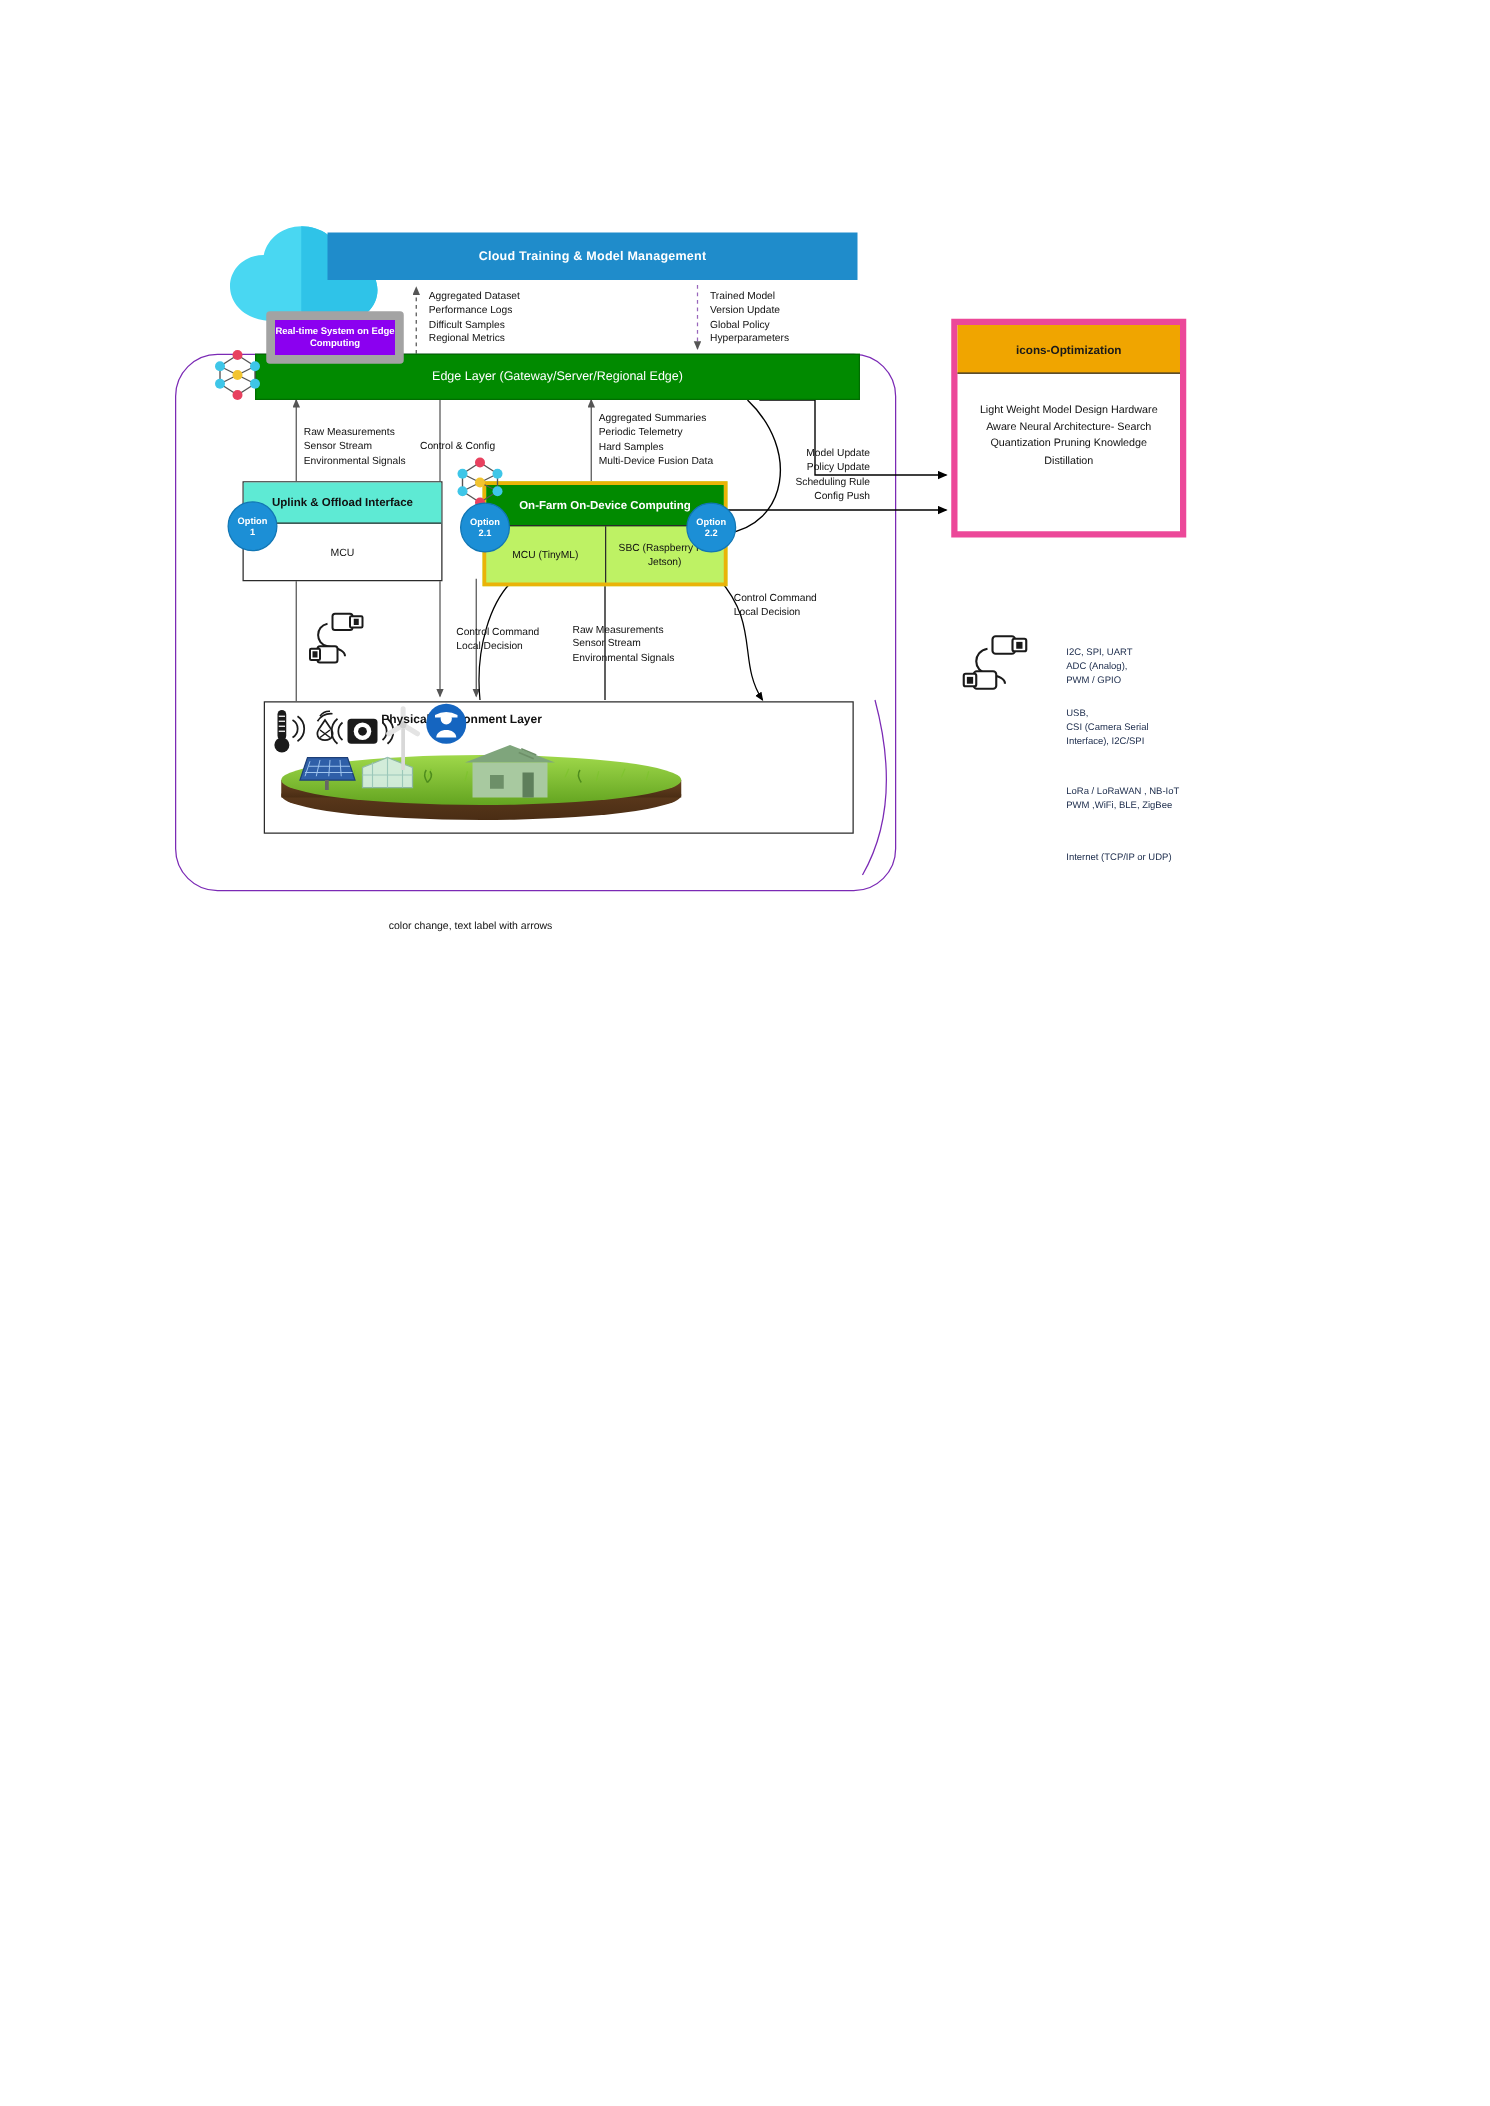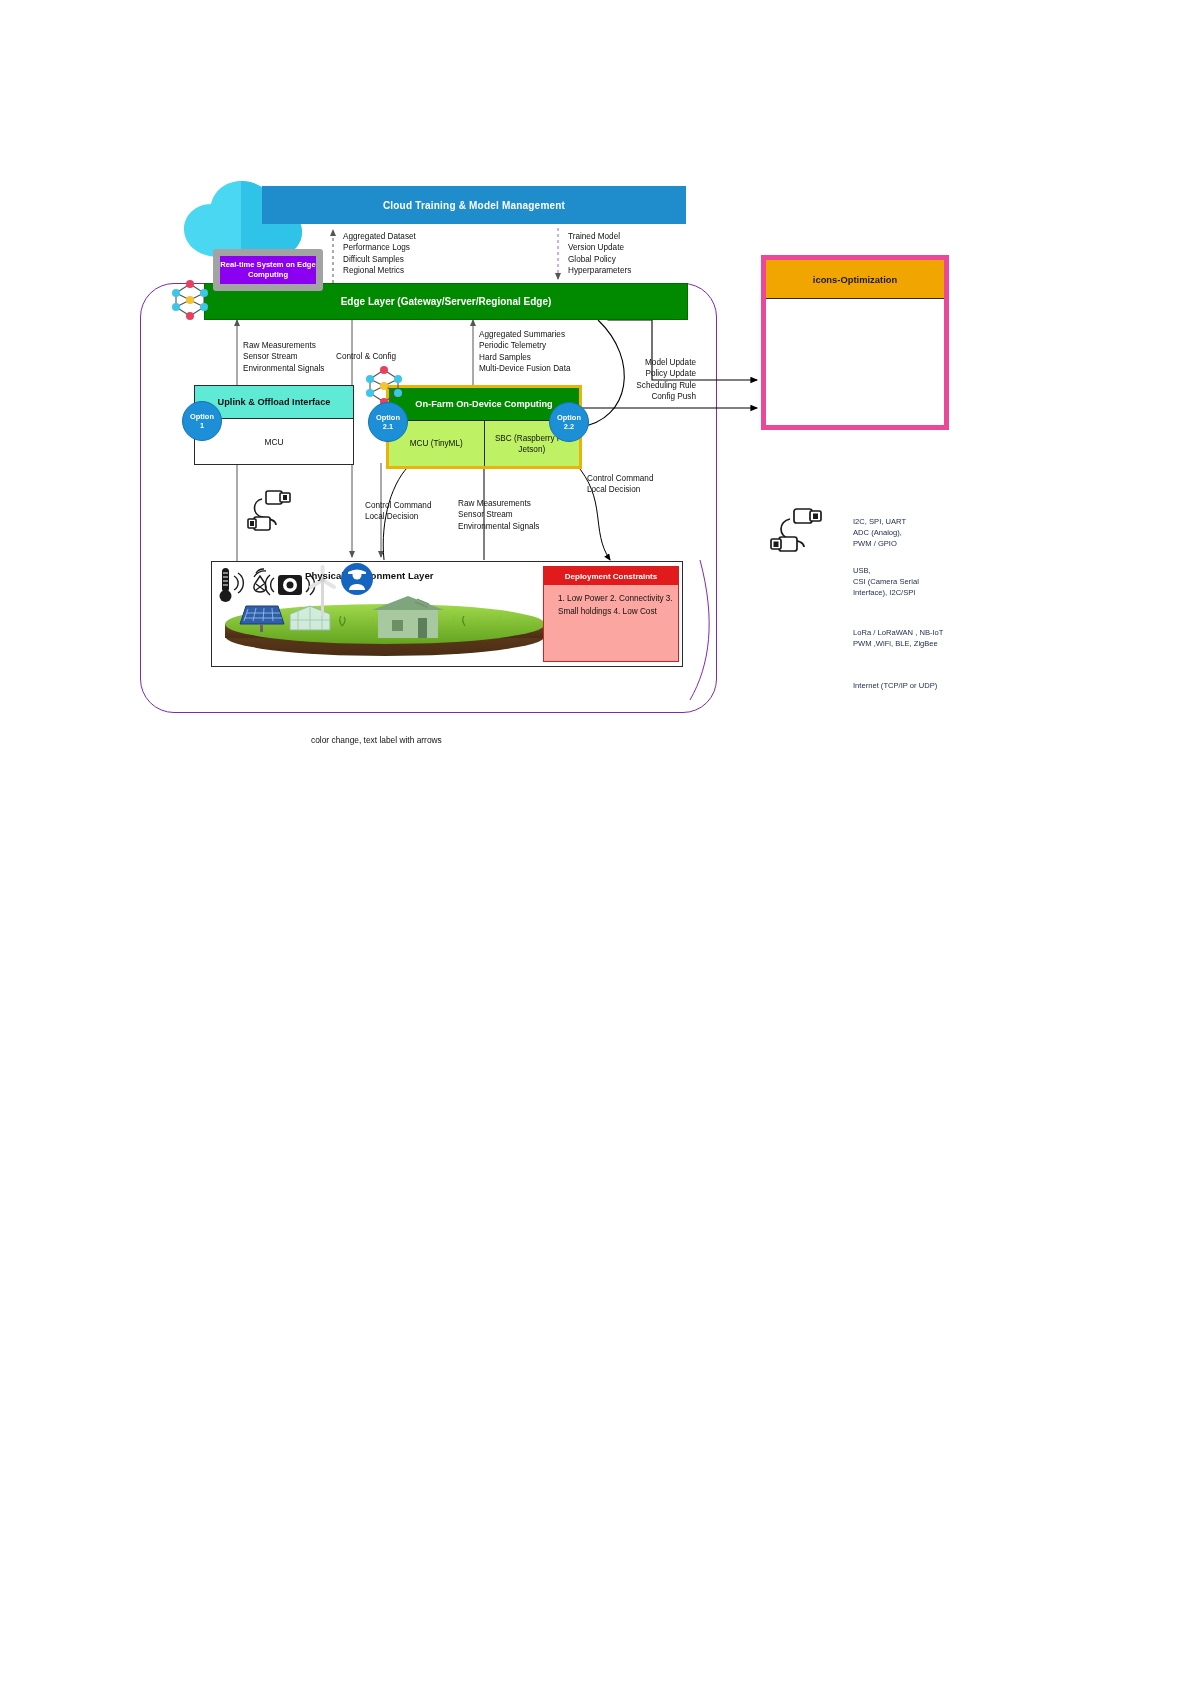--- a/index.html
+++ b/index.html
@@ -29,21 +29,21 @@
   .cloud-bar{
     position:absolute;left:262px;top:186px;width:424px;height:38px;
     background:#1f8ccb;color:#fff;font-size:10px;font-weight:bold;
     display:flex;align-items:center;justify-content:center;z-index:4;
     letter-spacing:.2px;
   }
 
   
   .edge-bar{
     position:absolute;left:204px;top:283px;width:482px;height:35px;
-    background:#018a00;color:#fff;font-size:10px;font-weight:bold;
+    background:#018a00;color:#fff;font-size:10px;font-weight:normal;
     display:flex;align-items:center;justify-content:center;z-index:6;
     border:1px solid #016d00;
   }
 
   
   .nn{position:absolute;z-index:12;}
 
   
   .uplink-box{
     position:absolute;left:194px;top:385px;width:158px;height:78px;
@@ -280,20 +280,26 @@
     <circle cx="8" cy="15" r="4" fill="#3ec6e8"></circle>
     <circle cx="36" cy="15" r="4" fill="#3ec6e8"></circle>
     <circle cx="22" cy="22" r="4" fill="#f2c430"></circle>
     <circle cx="8" cy="29" r="4" fill="#3ec6e8"></circle>
     <circle cx="36" cy="29" r="4" fill="#3ec6e8"></circle>
     <circle cx="22" cy="38" r="4" fill="#e8415f"></circle>
   </svg>
 
   <div class="opt-panel">
     <div class="opt-head">icons-Optimization</div>
+    <div class="opt-body">Light Weight Model Design
+Hardware Aware Neural Architecture-
+Search
+Quantization
+Pruning
+Knowledge Distillation</div>
   </div>
 
   <svg class="abs" style="left:246px;top:487px;width:52px;height:48px;z-index:10;" viewBox="0 0 52 48">
     <g fill="none" stroke="#1a1a1a" stroke-width="1.6">
       <path d="M16 12 C6 14, 6 28, 16 30 C26 32, 30 34, 30 38"></path>
       <rect x="20" y="4" width="16" height="13" rx="2" fill="#fff"></rect>
       <rect x="34" y="6" width="10" height="9" rx="1" fill="#fff"></rect>
       <rect x="8" y="30" width="16" height="13" rx="2" fill="#fff"></rect>
       <rect x="2" y="32" width="8" height="9" rx="1" fill="#fff"></rect>
     </g>
@@ -413,27 +419,20 @@
           <line x1="195" y1="11" x2="207" y2="16"></line>
       </g>
     </g>
 
     <g stroke="#4e8c1d" stroke-width="1.2" fill="none">
       <path d="M120 38 q-4 -6 -1 -10 M120 38 q5 -5 2 -9"></path>
       <path d="M243 38 q-4 -6 -1 -10"></path>
     </g>
   </svg>
 
-  <div class="dep-box">
-    <div class="dep-head">Deployment Constraints</div>
-    <div class="dep-body">1. Low Power
-2. Connectivity
-3. Small holdings
-4. Low Cost</div>
-  </div>
 
   <svg class="legend-icon" viewBox="0 0 56 52">
     <g fill="none" stroke="#1a1a1a" stroke-width="1.7">
       <path d="M20 14 C8 16, 8 32, 20 34 C30 36, 34 38, 34 42"></path>
       <rect x="24" y="4" width="18" height="14" rx="2.5" fill="#fff"></rect>
       <rect x="40" y="6" width="11" height="10" rx="1.5" fill="#fff"></rect>
       <rect x="9" y="32" width="18" height="14" rx="2.5" fill="#fff"></rect>
       <rect x="1" y="34" width="10" height="10" rx="1.5" fill="#fff"></rect>
     </g>
     <rect x="43" y="8.5" width="5" height="5.5" fill="#1a1a1a"></rect>

